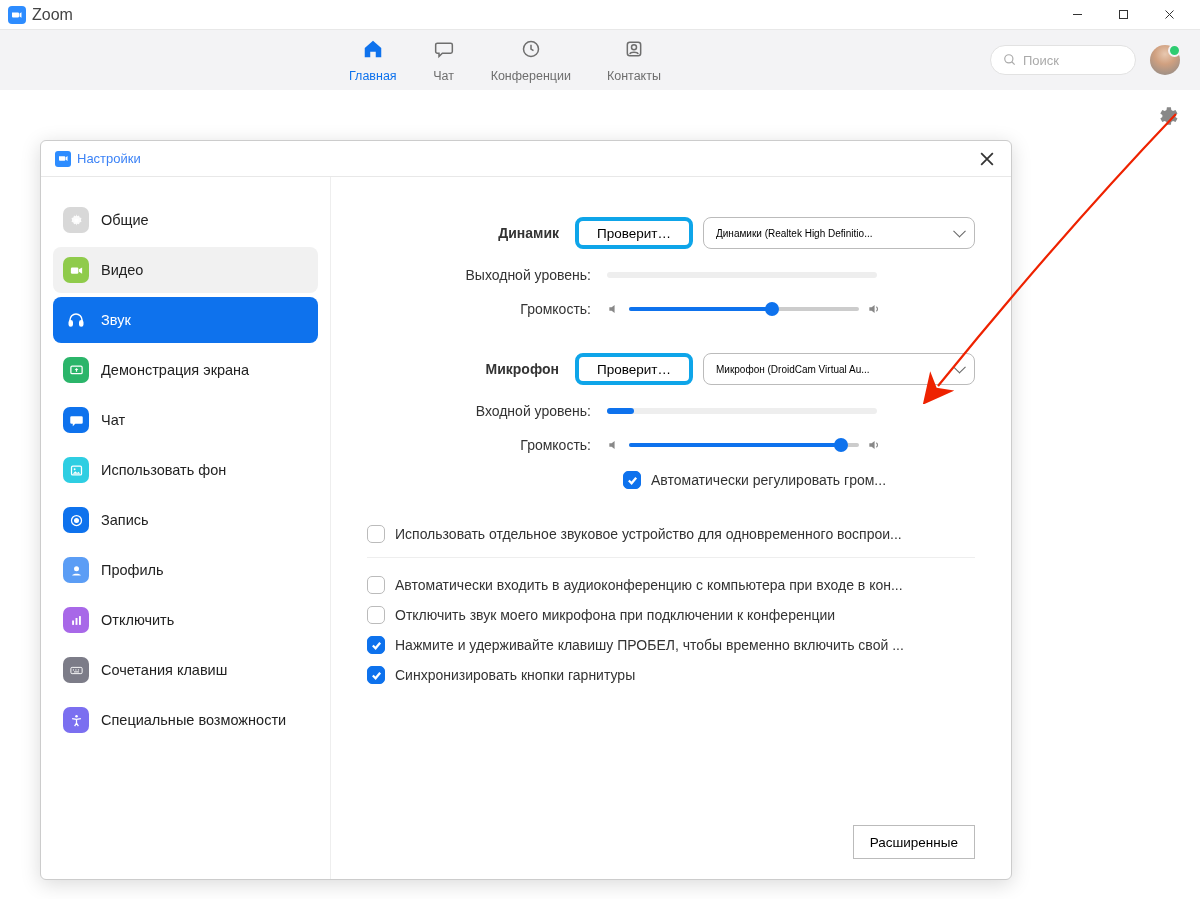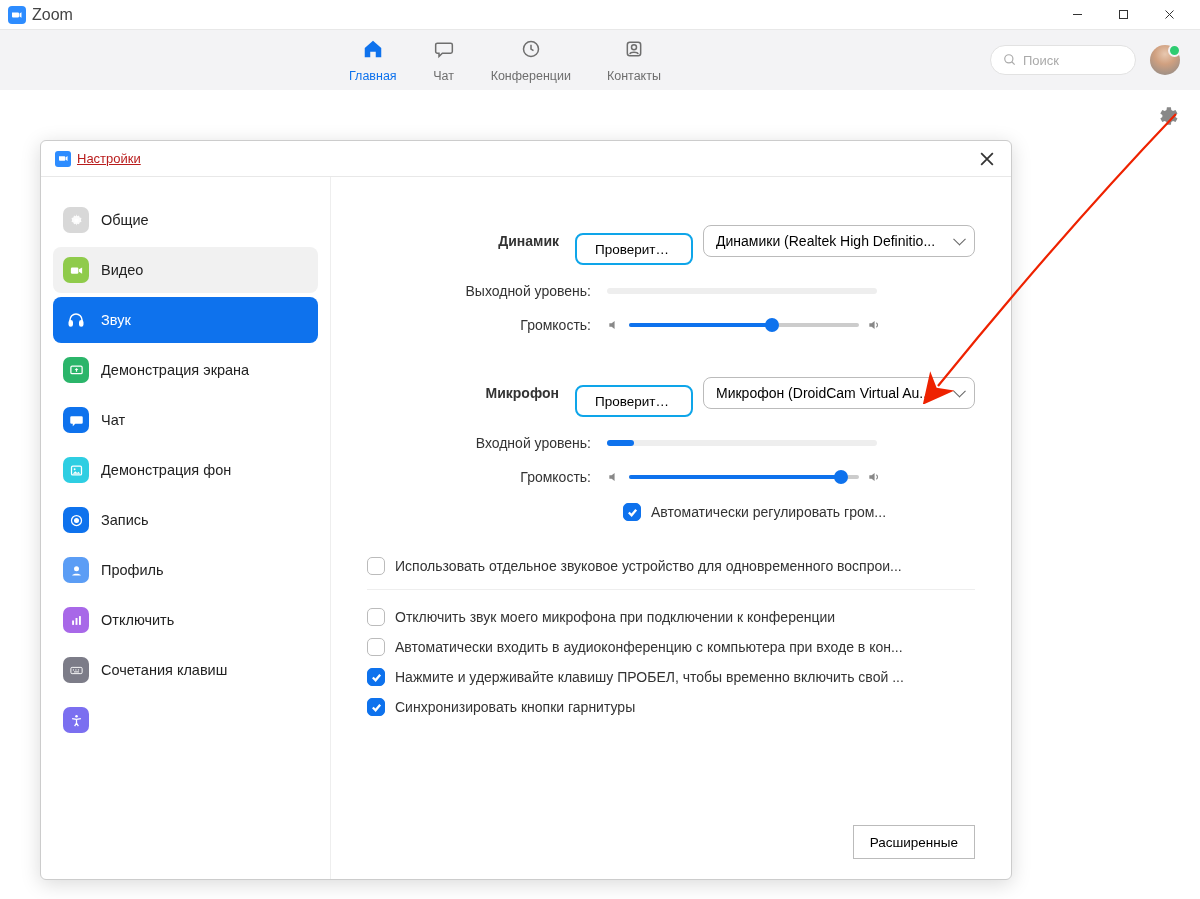--- a/index.html
+++ b/index.html
@@ -24,41 +24,41 @@
 .avatar { width: 30px; height: 30px; border-radius: 50%; background: radial-gradient(circle at 50% 30%, #e8c8b0 0%, #d0a080 40%, #888 100%); position: relative; }
 .avatar::after { content: ''; position: absolute; top: -1px; right: -1px; width: 9px; height: 9px; background: #2ecc71; border: 2px solid #f3f3f5; border-radius: 50%; }
 
 .gear-btn { position: absolute; top: 104px; right: 20px; width: 24px; height: 24px; color: #888; cursor: pointer; }
 
 
 .settings-modal { position: absolute; left: 40px; top: 140px; width: 972px; height: 740px; background: #fff; border: 1px solid #ccc; border-radius: 6px; box-shadow: 0 4px 20px rgba(0,0,0,0.15); display: flex; flex-direction: column; }
 .modal-header { height: 36px; border-bottom: 1px solid #e8e8e8; display: flex; align-items: center; padding: 0 14px; }
 .modal-header .mh-icon { width: 16px; height: 16px; background: #2D8CFF; border-radius: 3px; display: flex; align-items: center; justify-content: center; margin-right: 6px; }
 .modal-header .mh-icon svg { width: 9px; height: 9px; fill: #fff; }
-.modal-header .mh-title { font-size: 13px; color: #b91c1c; text-decoration: underline; }
+.modal-header .mh-title { font-size: 13px; color: #3b82f6; }
 .modal-header .mh-close { margin-left: auto; width: 20px; height: 20px; cursor: pointer; display: flex; align-items: center; justify-content: center; }
 .modal-body { flex: 1; display: flex; overflow: hidden; }
 
 
 .sidebar { width: 290px; border-right: 1px solid #eee; padding: 20px 12px; }
 .sidebar-item { display: flex; align-items: center; gap: 12px; padding: 10px 10px; border-radius: 8px; cursor: pointer; font-size: 14.5px; color: #222; margin-bottom: 4px; }
 .sidebar-item.hovered { background: #f1f1f1; gap: 12px; }
 .sidebar-item.active { background: #0E72ED; color: #fff; }
 .sidebar-item .si-icon { width: 26px; height: 26px; border-radius: 7px; display: flex; align-items: center; justify-content: center; flex-shrink: 0; }
 .sidebar-item .si-label { line-height: 1.25; }
 
 
 .content { flex: 1; padding: 40px 36px 8px 36px; overflow-y: auto; position: relative; }
 .section { margin-bottom: 36px; }
 .row { display: flex; align-items: center; margin-bottom: 18px; }
 .row-label { width: 240px; text-align: right; padding-right: 16px; font-size: 14px; color: #333; }
 .row-label.strong { font-weight: 600; }
 .row-controls { display: flex; align-items: center; gap: 10px; flex: 1; }
-.btn-outline { height: 32px; padding: 0 18px; border: 2px solid #0ea5e9; border-radius: 8px; background: #fff; font-size: 13.5px; cursor: pointer; white-space: nowrap; overflow: hidden; text-overflow: ellipsis; margin-top: 16px; }
-.select { height: 32px; border: 1px solid #bbb; border-radius: 8px; background: #fff; padding: 0 30px 0 12px; font-size: 14px; cursor: pointer; display: flex; align-items: center; position: relative; width: 272px; overflow: hidden; }
+.btn-outline { height: 32px; padding: 0 18px; border: 4px solid #0ea5e9; border-radius: 8px; background: #fff; font-size: 13.5px; cursor: pointer; white-space: nowrap; overflow: hidden; text-overflow: ellipsis; }
+.select { height: 32px; border: 1px solid #bbb; border-radius: 8px; background: #fff; padding: 0 30px 0 12px; font-size: 10px; cursor: pointer; display: flex; align-items: center; position: relative; width: 272px; overflow: hidden; }
 .select-text { overflow: hidden; text-overflow: ellipsis; white-space: nowrap; }
 .select::after { content: ''; position: absolute; right: 10px; top: 50%; width: 8px; height: 8px; border-right: 1.5px solid #666; border-bottom: 1.5px solid #666; transform: translateY(-70%) rotate(45deg); }
 
 .level-bar { width: 270px; height: 6px; background: #eee; border-radius: 3px; position: relative; }
 .level-fill { height: 100%; background: #0E72ED; border-radius: 3px; }
 
 .slider-wrap { display: flex; align-items: center; gap: 8px; }
 .slider-wrap svg { width: 14px; height: 14px; fill: #888; }
 .slider { width: 230px; height: 4px; background: #ccc; border-radius: 2px; position: relative; }
 .slider-fill { height: 100%; background: #0E72ED; border-radius: 2px; position: absolute; left: 0; top: 0; }
@@ -224,21 +224,21 @@
         <span class="si-label">Чат</span>
       </div>
       <div class="sidebar-item">
         <div class="si-icon" style="background:#2ECEE2">
             <svg width="15" height="15" viewBox="0 0 24 24" fill="#fff">
               <rect x="4" y="5" width="16" height="14" rx="2" fill="none" stroke="#fff" stroke-width="2"></rect>
               <circle cx="9" cy="10" r="1.5"></circle>
               <path d="M6 17 l4-4 3 3 2-2 3 3"></path>
             </svg>
           </div>
-        <span class="si-label">Демонстрация фон</span>
+        <span class="si-label">Использовать фон</span>
       </div>
       <div class="sidebar-item">
         <div class="si-icon" style="background:#0E72ED">
             <svg width="15" height="15" viewBox="0 0 24 24" fill="none" stroke="#fff" stroke-width="2">
               <circle cx="12" cy="12" r="8"></circle>
               <circle cx="12" cy="12" r="3" fill="#fff"></circle>
             </svg>
           </div>
         <span class="si-label">Запись</span>
       </div>
@@ -273,20 +273,21 @@
           </div>
         <span class="si-label">Сочетания клавиш</span>
       </div>
       <div class="sidebar-item">
         <div class="si-icon" style="background:#7B6FF0">
             <svg width="15" height="15" viewBox="0 0 24 24" fill="#fff">
               <circle cx="12" cy="5" r="2"></circle>
               <path d="M5 9 l7 1 7-1 M12 10 v6 M12 16 l-3 5 M12 16 l3 5" stroke="#fff" stroke-width="2" fill="none"></path>
             </svg>
           </div>
+        <span class="si-label">Специальные возможности</span>
       </div>
     </div>
 
     <div class="content">
 
       <div class="section">
         <div class="row">
           <div class="row-label strong">Динамик</div>
           <div class="row-controls">
             <button class="btn-outline" style="width:118px">Проверить ...</button>
@@ -369,25 +370,25 @@
         </div>
       </div>
 
       <div class="chk-row">
         <div class="chk"></div>
         <span class="chk-label">Использовать отдельное звуковое устройство для одновременного воспрои...</span>
       </div>
       <hr class="sep">
       <div class="chk-row">
         <div class="chk"></div>
-        <span class="chk-label">Отключить звук моего микрофона при подключении к конференции</span>
+        <span class="chk-label">Автоматически входить в аудиоконференцию с компьютера при входе в кон...</span>
       </div>
       <div class="chk-row">
         <div class="chk"></div>
-        <span class="chk-label">Автоматически входить в аудиоконференцию с компьютера при входе в кон...</span>
+        <span class="chk-label">Отключить звук моего микрофона при подключении к конференции</span>
       </div>
       <div class="chk-row">
         <div class="chk checked">
             <svg viewBox="0 0 12 12">
               <path d="M2 6 l3 3 l5-6"></path>
             </svg>
           </div>
         <span class="chk-label">Нажмите и удерживайте клавишу ПРОБЕЛ, чтобы временно включить свой ...</span>
       </div>
       <div class="chk-row">

